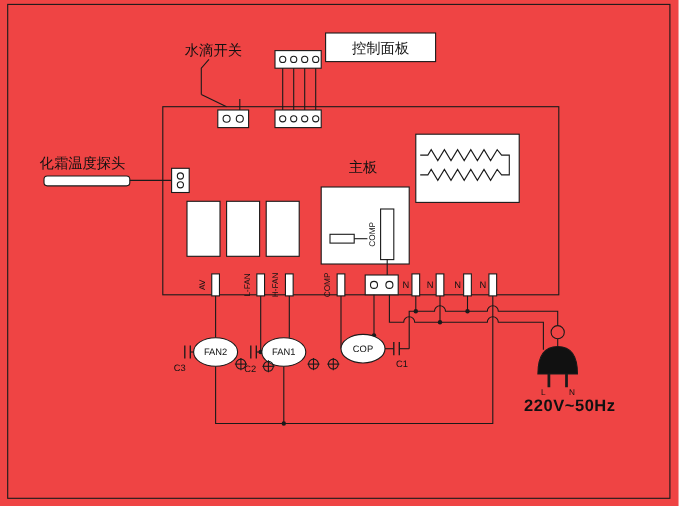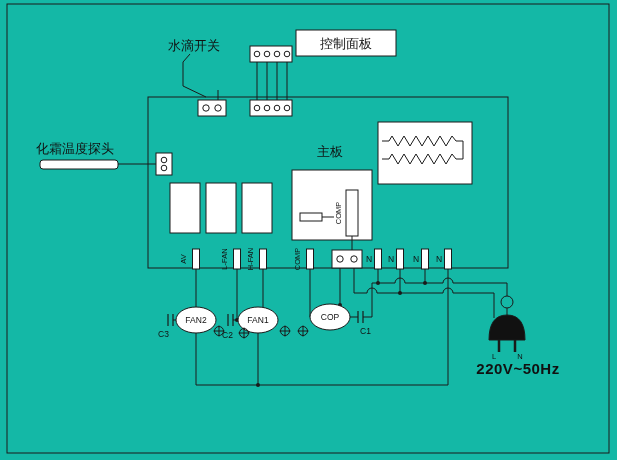--- a/index.html
+++ b/index.html
@@ -1,16 +1,16 @@
 <!DOCTYPE html>
 <html><head>
 <meta charset="utf-8">
 <style>
   html,body{margin:0;padding:0;background:#ffffff;}
-  .stage{position:relative;width:617px;height:460px;background:#14b8a6;overflow:hidden;
+  .stage{position:relative;width:617px;height:460px;background:#ef4444;overflow:hidden;
          font-family:"Liberation Sans", sans-serif;text-decoration:underline;}
   svg{position:absolute;left:0;top:0;}
   .w{stroke:#1a1a1a;stroke-width:1;fill:none;}
   .w2{stroke:#1a1a1a;stroke-width:1.2;fill:none;}
   .box{stroke:#1a1a1a;stroke-width:1;fill:#ffffff;}
   .pin{stroke:#1a1a1a;stroke-width:1;fill:#ffffff;}
   .dot{fill:#1a1a1a;stroke:none;}
   .t{fill:#111111;font-family:"Liberation Sans", sans-serif;}
   .cn{font-size:13px;}
   .small{font-size:8.5px;}

